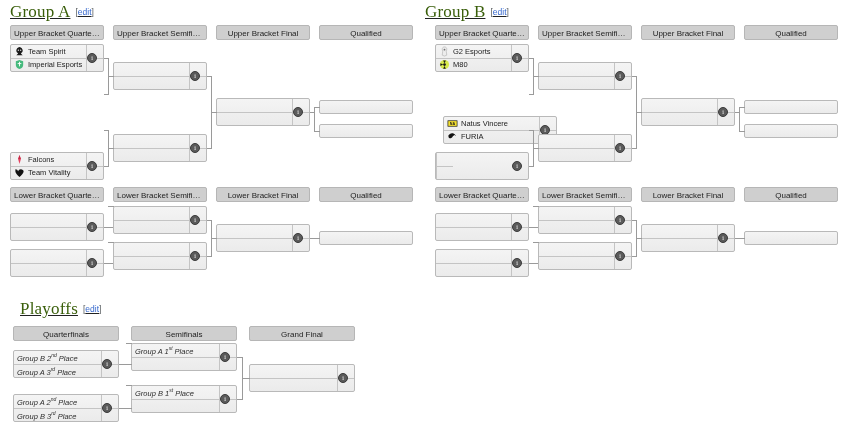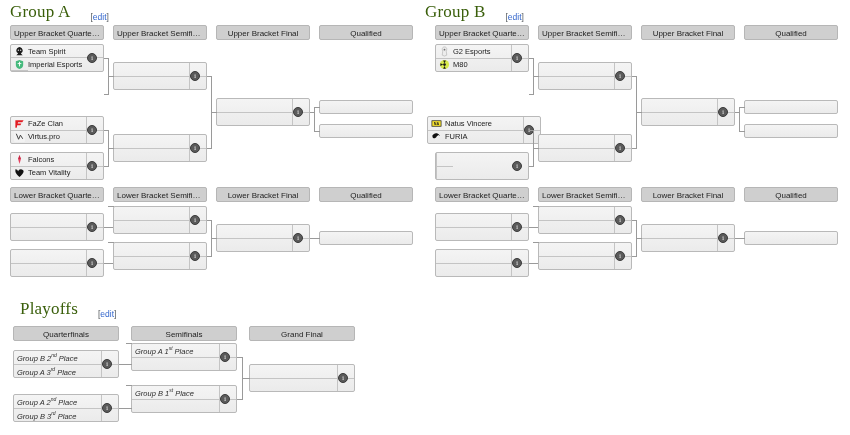--- a/index.html
+++ b/index.html
@@ -3,21 +3,21 @@
 <meta charset="utf-8">
 <style>
   html,body{margin:0;padding:0;background:#fff;}
   body{
     width:850px;height:435px;overflow:hidden;position:relative;
     font-family:"Liberation Sans","DejaVu Sans",sans-serif;
     color:#202122;
   }
 
   
-  .sec-heading{position:absolute;display:flex;align-items:flex-end;gap:20px;}
+  .sec-heading{position:absolute;display:flex;align-items:center;gap:5px;text-decoration:underline;}
   .sec-heading .h-title{
     font-family:"Liberation Serif","DejaVu Serif",serif;
     font-size:17px;color:#3a5f0b;font-weight:400;letter-spacing:.2px;
   }
   .sec-heading .h-edit{font-size:8.5px;color:#3366cc;}
   .sec-heading .h-edit .brk{color:#54595d;}
 
   
   .bracket{position:absolute;}
   .col-head{
@@ -82,21 +82,21 @@
   <span class="h-edit"><span class="brk">[</span><span>edit</span><span class="brk">]</span></span>
 </div>
 
 <div class="bracket" style="left:0;top:0;width:425px;height:290px;">
 
   <div class="col-head" style="left:10px;top:25px;width:94px;">Upper Bracket Quarterfi...</div>
   <div class="col-head" style="left:113px;top:25px;width:94px;">Upper Bracket Semifinals</div>
   <div class="col-head" style="left:216px;top:25px;width:94px;">Upper Bracket Final</div>
   <div class="col-head" style="left:319px;top:25px;width:94px;">Qualified</div>
 
-  <div class="match" style="left:10px;top:44px;width:94px;height:28px;flex-direction:column;">
+  <div class="match" style="left:10px;top:44px;width:94px;height:28px;">
     <div class="m-body">
       <div class="opp top">
         <svg class="logo" viewBox="0 0 24 24">
             <path d="M12 2c-4 1-7 4-7 8 0 3 2 5 4 6-1 2-2 3-4 4h14c-2-1-3-2-4-4 2-1 4-3 4-6 0-4-3-7-7-8z" fill="#1a1a1a"></path>
             <circle cx="9.5" cy="9" r="1.4" fill="#fff"></circle>
             <circle cx="14.5" cy="9" r="1.4" fill="#fff"></circle>
           </svg>
         <span>Team Spirit</span>
       </div>
       <div class="opp">
@@ -108,42 +108,20 @@
       </div>
     </div>
     <div class="m-score">
       <div class="s top"></div>
       <div class="s"></div>
     </div>
     <span class="info-dot">i</span>
   </div>
 
 
-  <div class="match" style="left:10px;top:116px;width:94px;height:28px;">
-    <div class="m-body">
-      <div class="opp top">
-        <svg class="logo" viewBox="0 0 24 24">
-            <path d="M3 5h18l-3 4H9l-1 3h8l-2 4H7l-1 5H3z" fill="#e21b22"></path>
-          </svg>
-        <span>FaZe Clan</span>
-      </div>
-      <div class="opp">
-        <svg class="logo" viewBox="0 0 24 24">
-            <rect width="24" height="24" rx="3" fill="#f2f2f2"></rect>
-            <path d="M5 6l5 12 4-9 5 8" stroke="#333" stroke-width="2" fill="none"></path>
-          </svg>
-        <span>Virtus.pro</span>
-      </div>
-    </div>
-    <div class="m-score">
-      <div class="s top"></div>
-      <div class="s"></div>
-    </div>
-    <span class="info-dot">i</span>
-  </div>
 
   <div class="match" style="left:10px;top:152px;width:94px;height:28px;">
     <div class="m-body">
       <div class="opp top">
         <svg class="logo" viewBox="0 0 24 24">
             <path d="M12 2l3 9-3 11-3-11z" fill="#e4405f"></path>
             <path d="M12 2l3 9h-6z" fill="#c62b45"></path>
           </svg>
         <span>Falcons</span>
       </div>
@@ -330,21 +308,21 @@
       </div>
     </div>
     <div class="m-score">
         <div class="s top"></div>
         <div class="s"></div>
       </div>
     <span class="info-dot">i</span>
   </div>
 
 
-  <div class="match" style="left:2px;top:116px;width:114px;height:28px;">
+  <div class="match" style="left:18px;top:116px;width:114px;height:28px;">
     <div class="m-body">
       <div class="opp top">
         <svg class="logo" viewBox="0 0 24 24">
             <rect x="2" y="6" width="20" height="12" fill="#f5e130" stroke="#1b1b1b" stroke-width="1.5"></rect>
             <text x="12" y="15" font-size="8" text-anchor="middle" fill="#1b1b1b" font-family="sans-serif" font-weight="bold">NA</text>
           </svg>
         <span>Natus Vincere</span>
       </div>
       <div class="opp">
         <svg class="logo" viewBox="0 0 24 24">

